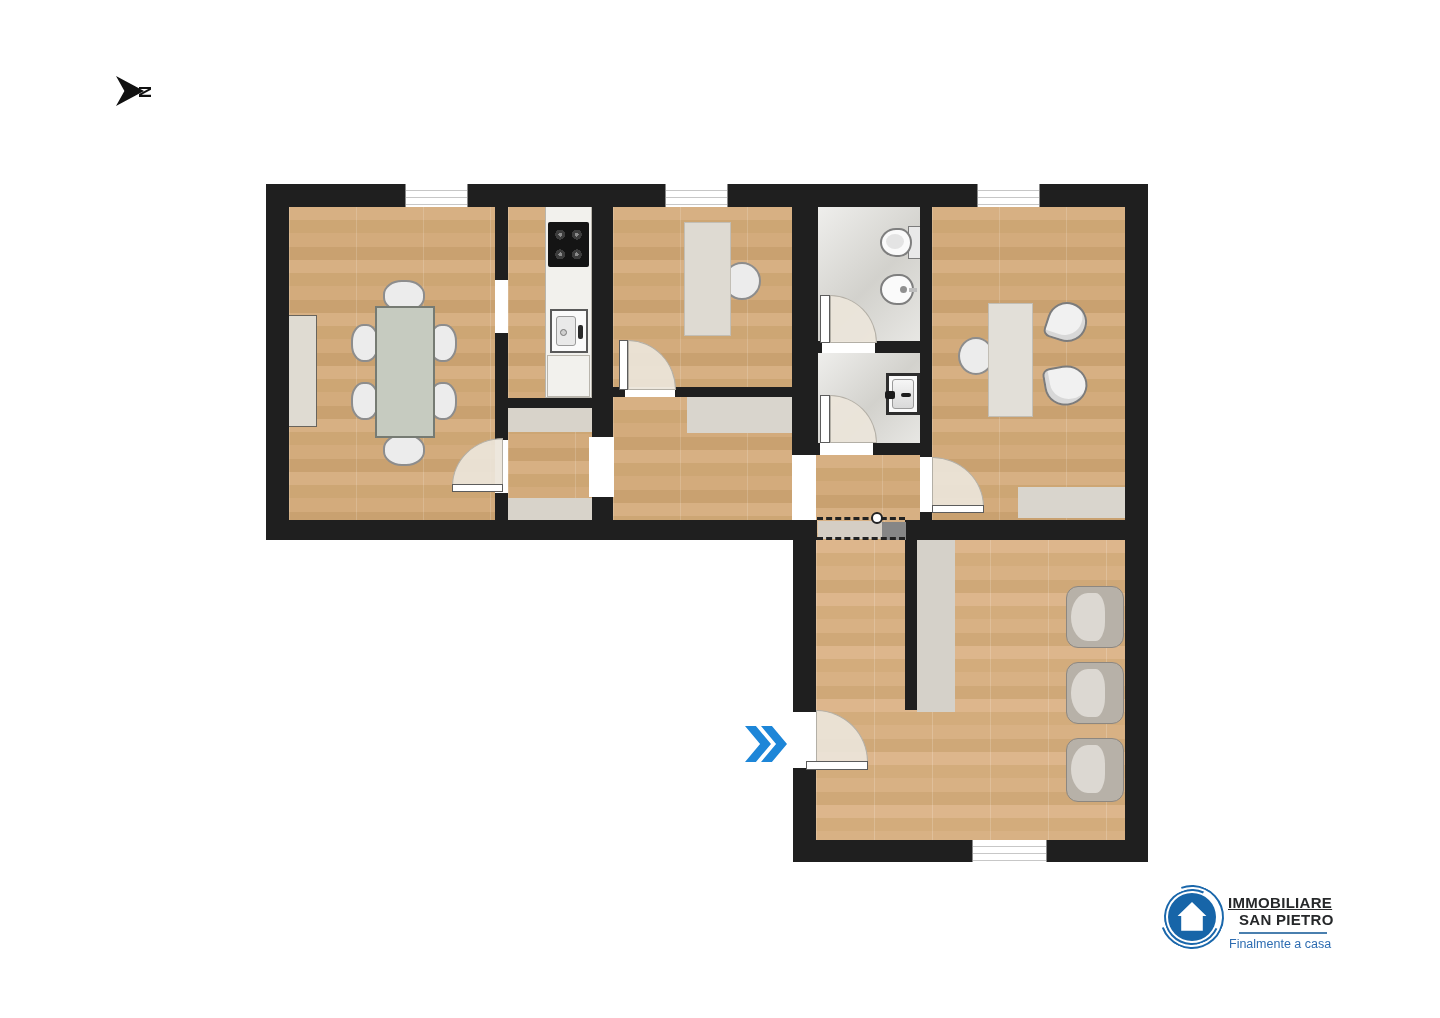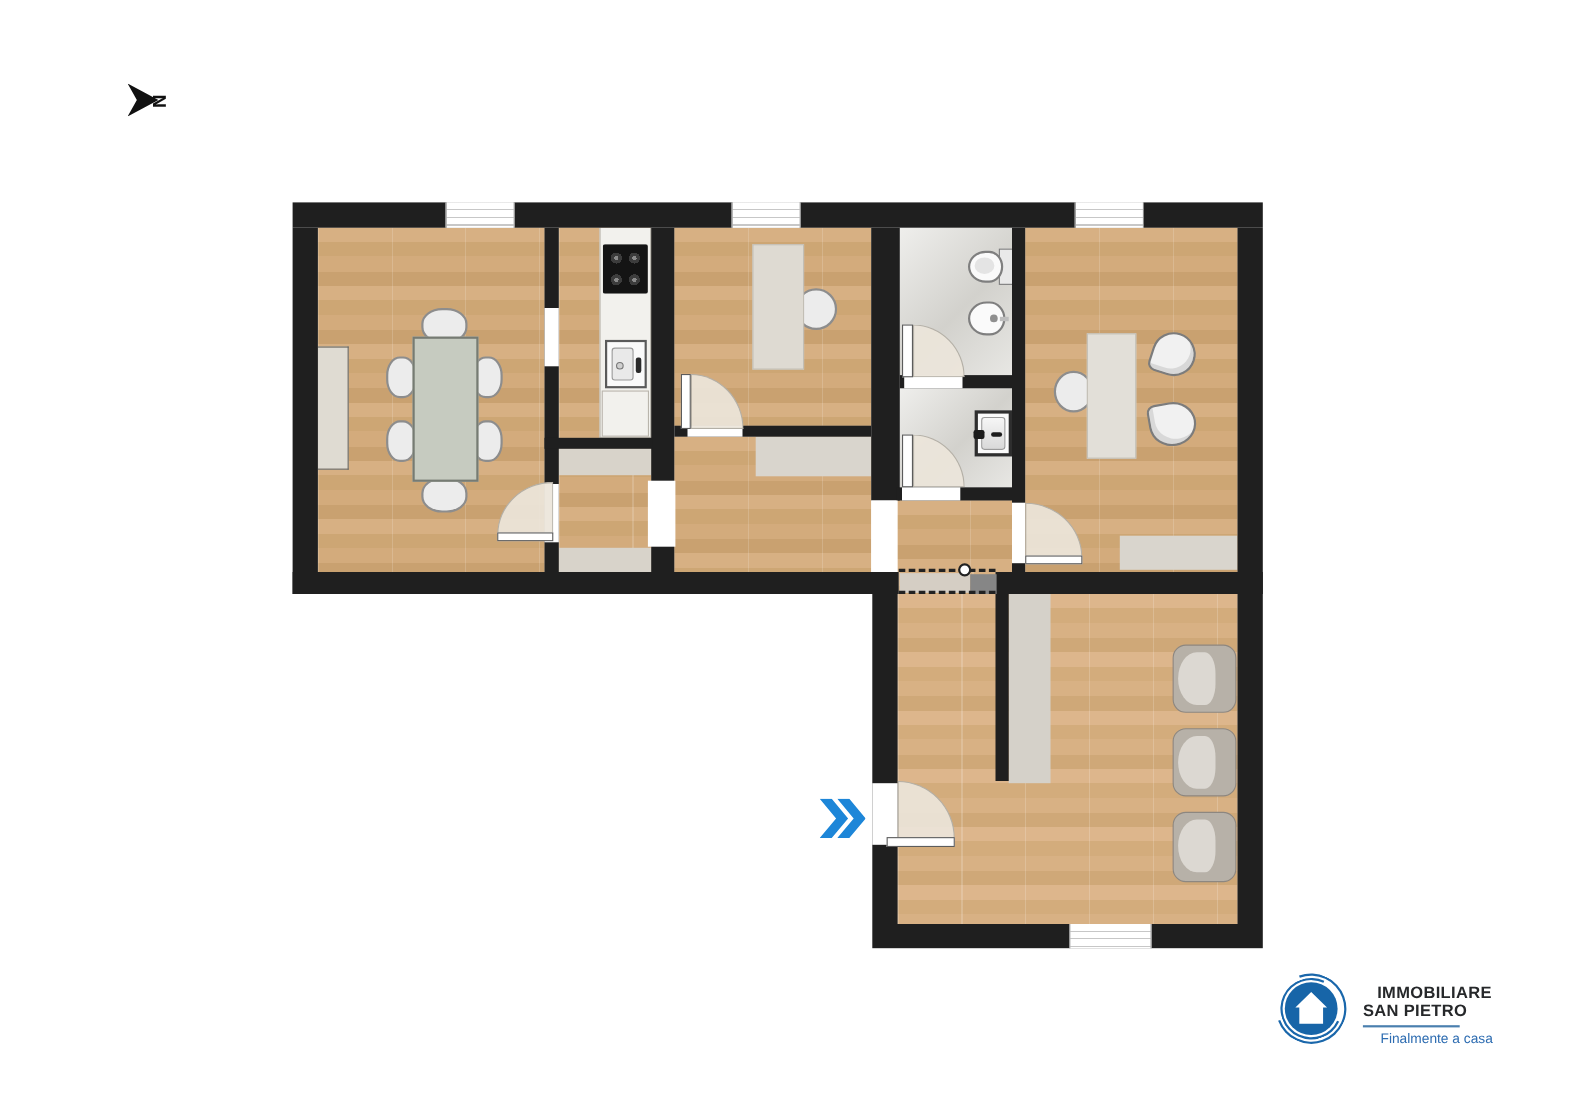--- a/index.html
+++ b/index.html
@@ -191,19 +191,19 @@
   <div class="armch" style="left:1066px;top:738px;width:58px;height:64px;">
       <i></i>
     </div>
 
   <div style="left:1158px;top:882px;width:180px;height:78px;z-index:7;">
     <span style="position:absolute;left:2px;top:3px;width:64px;height:64px;border:2px solid #1a67ab;border-radius:50%;border-left-color:transparent;transform:rotate(25deg);"></span>
     <span style="position:absolute;left:6px;top:7px;width:56px;height:56px;border:2px solid #1a67ab;border-radius:50%;border-right-color:transparent;transform:rotate(-20deg);"></span>
     <span style="position:absolute;left:10px;top:11px;width:48px;height:48px;background:#1765a8;border-radius:50%;"></span>
     <span style="position:absolute;left:16px;top:17px;width:36px;height:36px;background:#ffffff;
           clip-path:polygon(50% 8%,90% 47%,80% 47%,80% 88%,20% 88%,20% 47%,10% 47%);"></span>
-    <span class="logo-t1" style="left:94px;top:12px;">IMMOBILIARE</span>
+    <span class="logo-t1" style="left:70px;top:12px;text-decoration:underline;">IMMOBILIARE</span>
     <span class="logo-t1" style="left:81px;top:29px;">SAN PIETRO</span>
     <span style="position:absolute;left:81px;top:50px;width:88px;height:2px;background:#4a7fae;"></span>
-    <span class="logo-tag" style="left:97px;top:55px;">Finalmente a casa</span>
+    <span class="logo-tag" style="left:71px;top:55px;">Finalmente a casa</span>
   </div>
 
 </div>
 
 </body></html>

